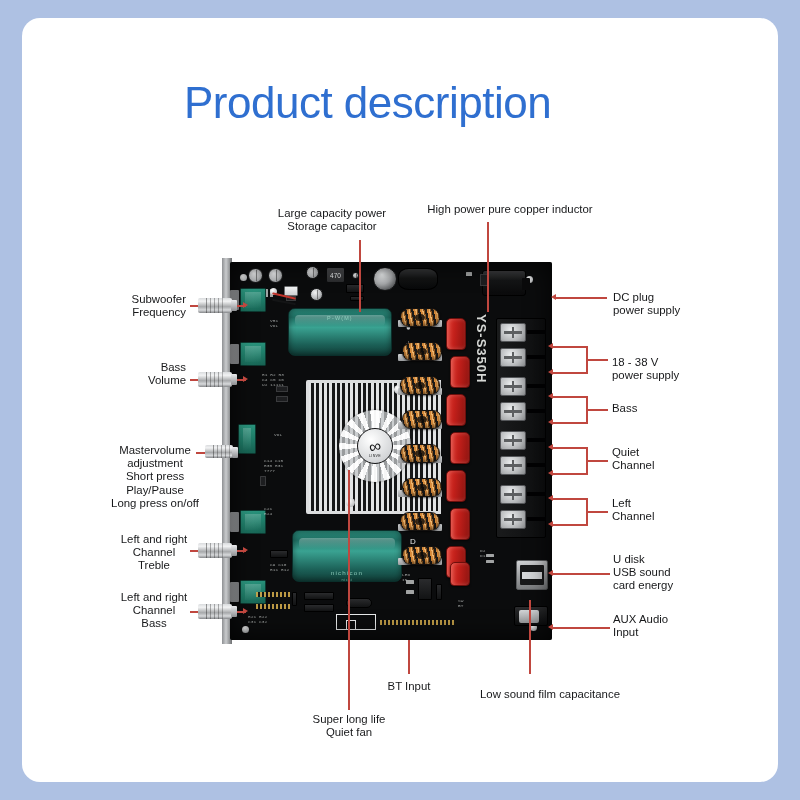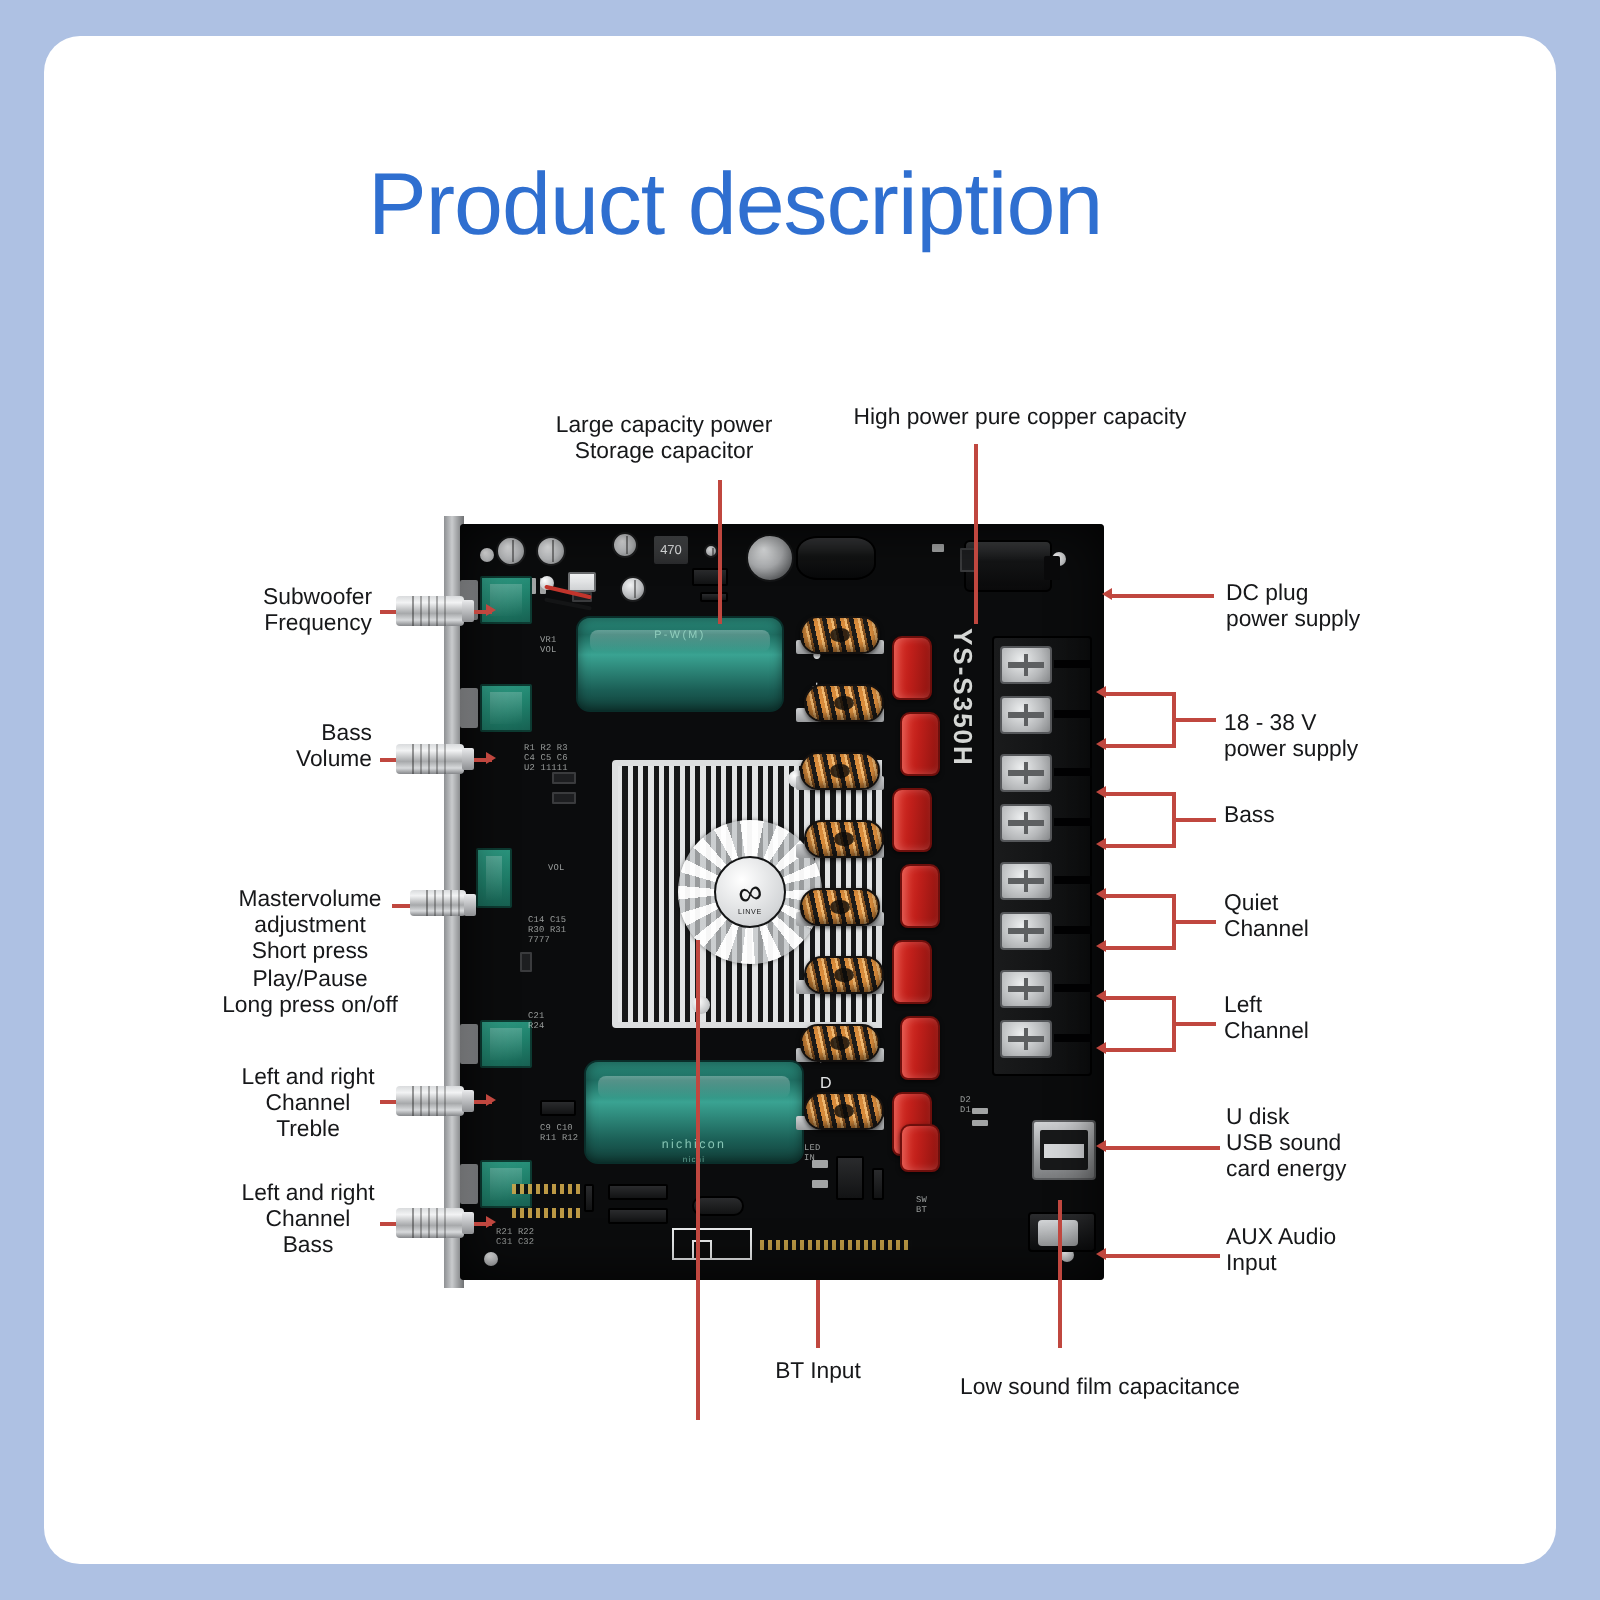--- a/index.html
+++ b/index.html
@@ -595,21 +595,21 @@
     <div class="smdblk" style="left:46px; top:134px; width:12px; height:6px;"></div>
     <div class="smdblk" style="left:30px; top:214px; width:6px; height:10px;"></div>
     <div class="chip" style="left:40px; top:288px; width:18px; height:8px;"></div>
     <div class="chip" style="left:62px; top:330px; width:5px; height:14px;"></div>
   </div>
 
   <div class="lbl c" style="left:262px; top:207px; width:140px;">Large capacity power
 Storage capacitor</div>
   <div class="ln v" style="left:359px; top:240px; height:72px;"></div>
 
-  <div class="lbl c" style="left:410px; top:203px; width:200px;">High power pure copper capacity</div>
+  <div class="lbl c" style="left:410px; top:203px; width:200px;">High power pure copper inductor</div>
   <div class="ln v" style="left:487px; top:222px; height:90px;"></div>
 
   <div class="lbl r" style="left:96px; top:293px; width:90px;">Subwoofer
 Frequency</div>
   <div class="ln h" style="left:190px; top:305px; width:56px;"></div>
   <div class="arrowR" style="left:243px; top:302px;"></div>
   <div class="knob" style="left:198px; top:298px;">
       <div class="ridge"></div>
     </div>
 
@@ -694,19 +694,21 @@
   <div class="lbl l" style="left:613px; top:553px; width:130px;">U disk
 USB sound
 card energy</div>
 
   <div class="ln h" style="left:552px; top:627px; width:58px;"></div>
   <div class="arrowL" style="left:548px; top:624px;"></div>
   <div class="lbl l" style="left:613px; top:613px; width:130px;">AUX Audio
 Input</div>
 
   <div class="ln v" style="left:348px; top:470px; height:240px;"></div>
+  <div class="lbl c" style="left:290px; top:713px; width:118px;">Super long life
+Quiet fan</div>
 
   <div class="ln v" style="left:408px; top:640px; height:34px;"></div>
   <div class="lbl c" style="left:378px; top:680px; width:62px;">BT Input</div>
 
   <div class="ln v" style="left:529px; top:600px; height:74px;"></div>
   <div class="lbl c" style="left:470px; top:688px; width:160px;">Low sound film capacitance</div>
 </div>
 
 </body></html>

